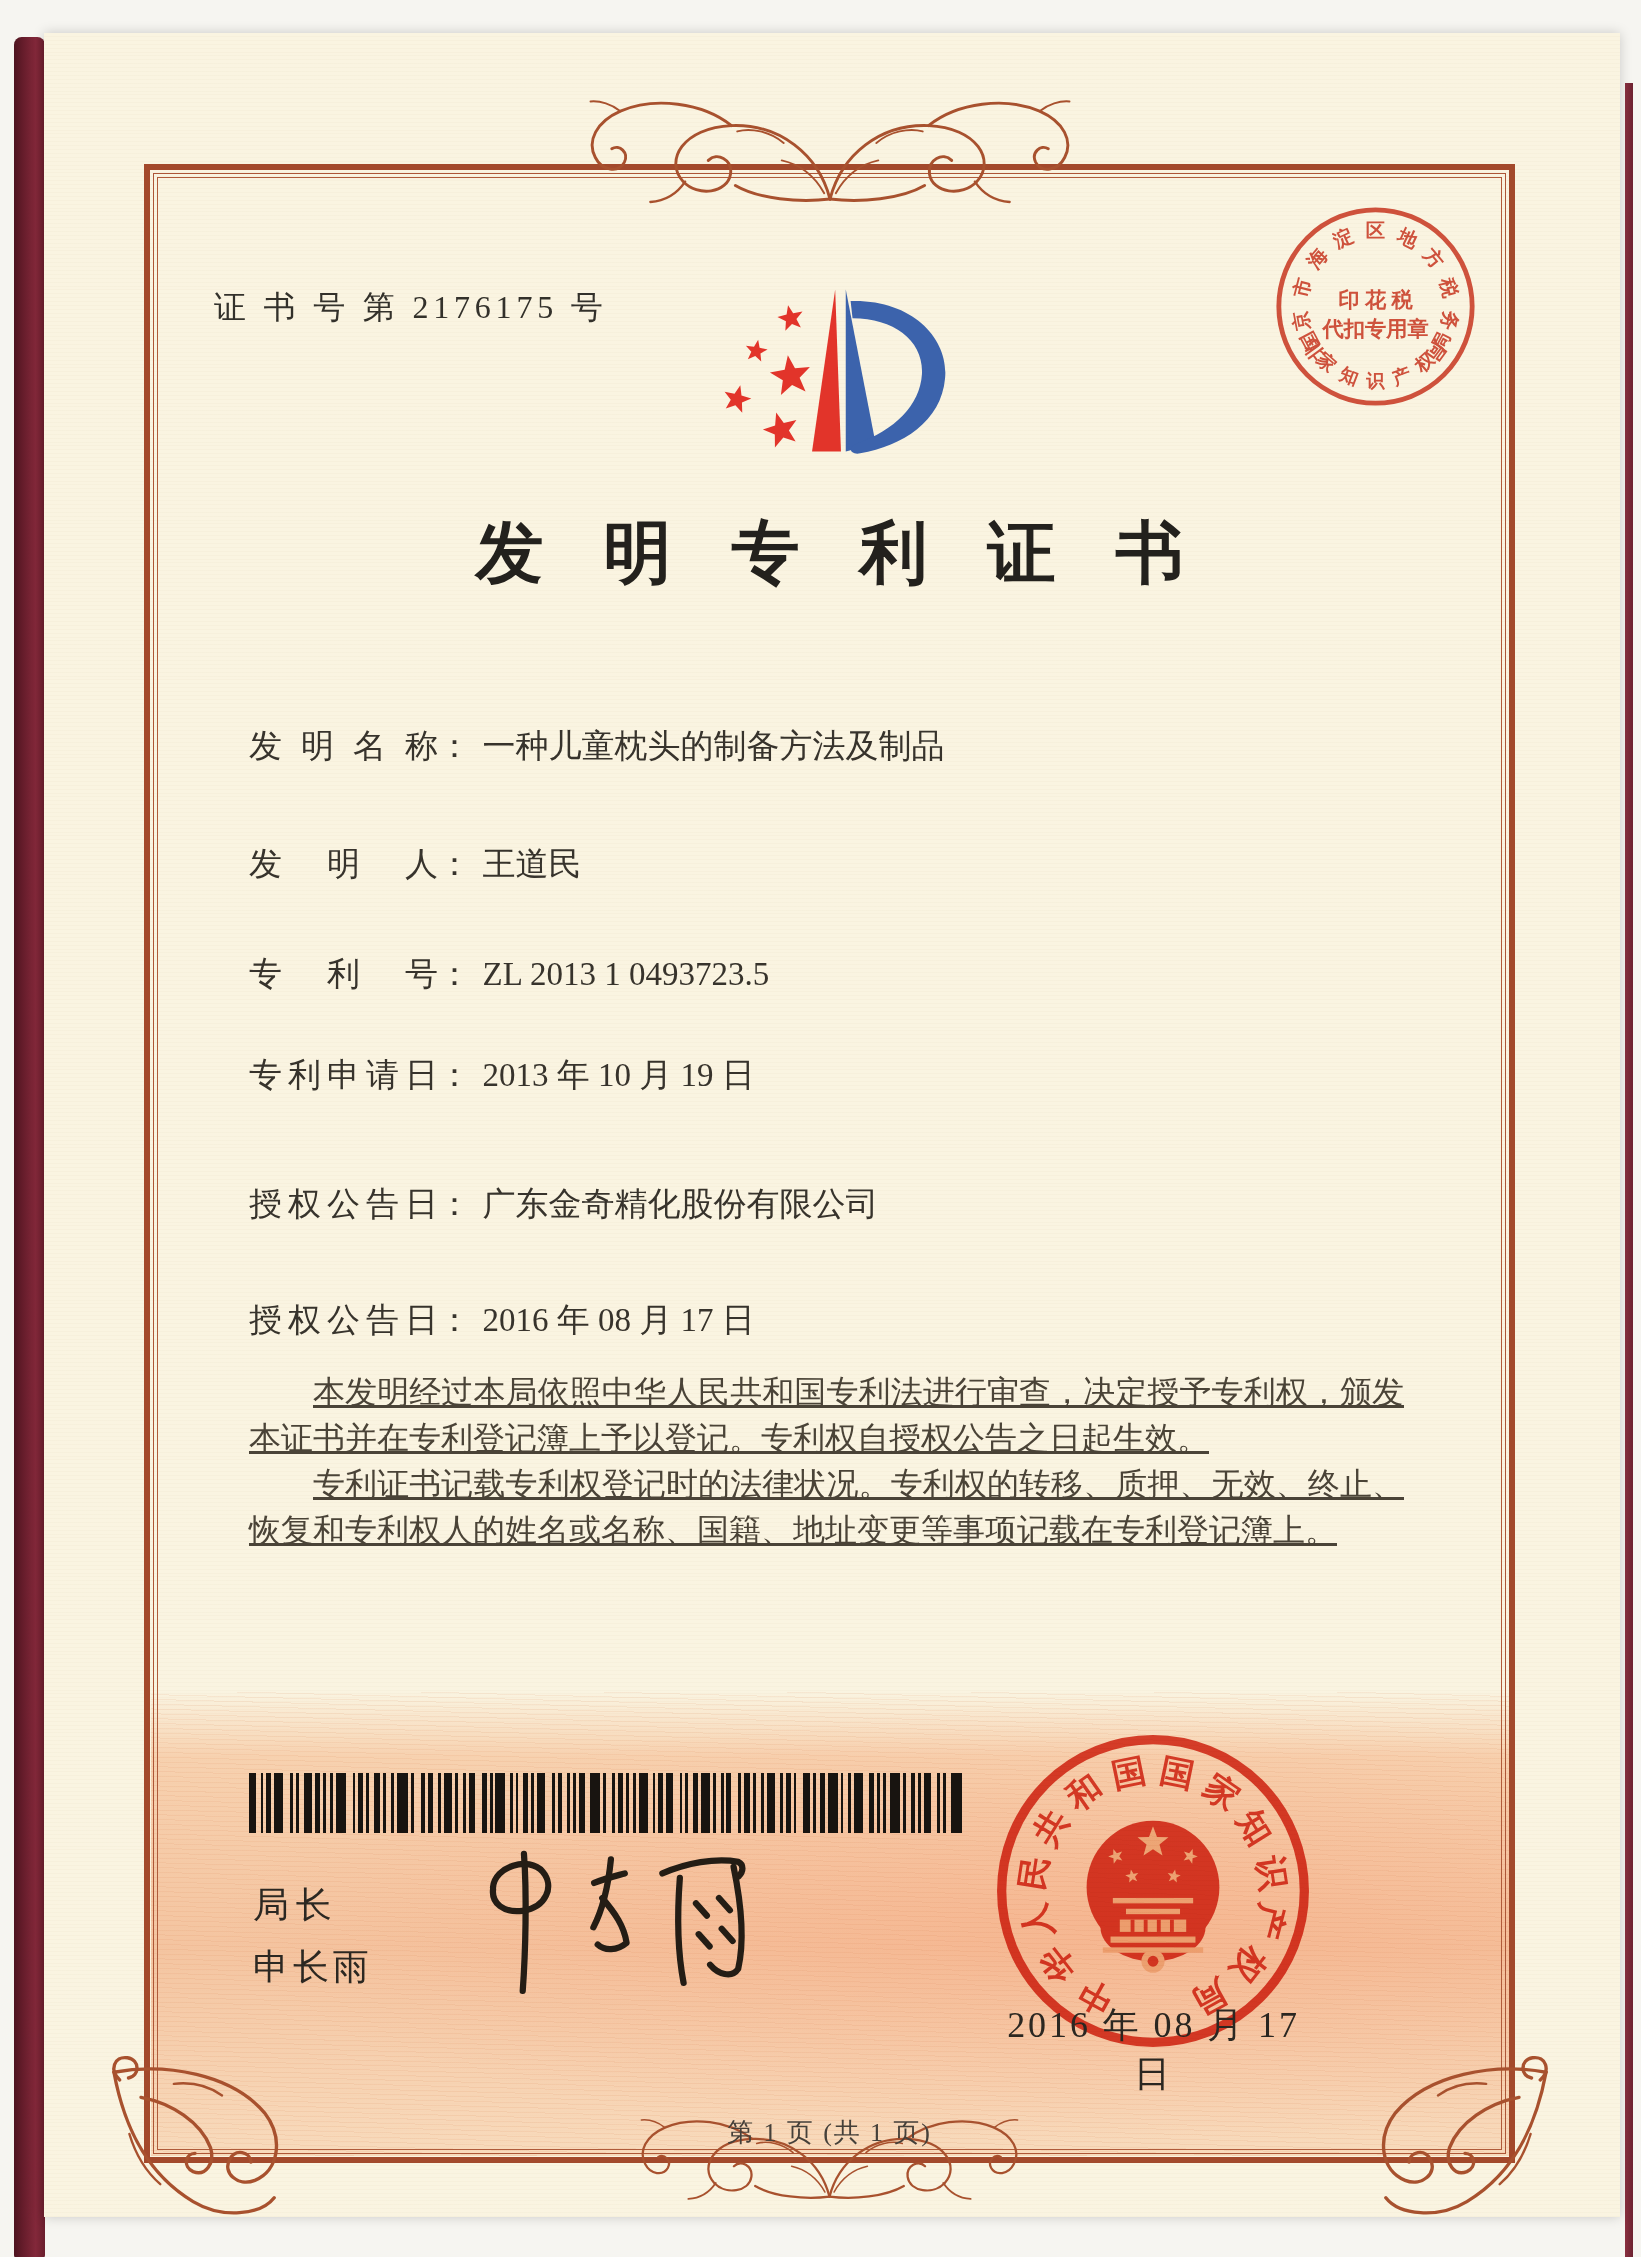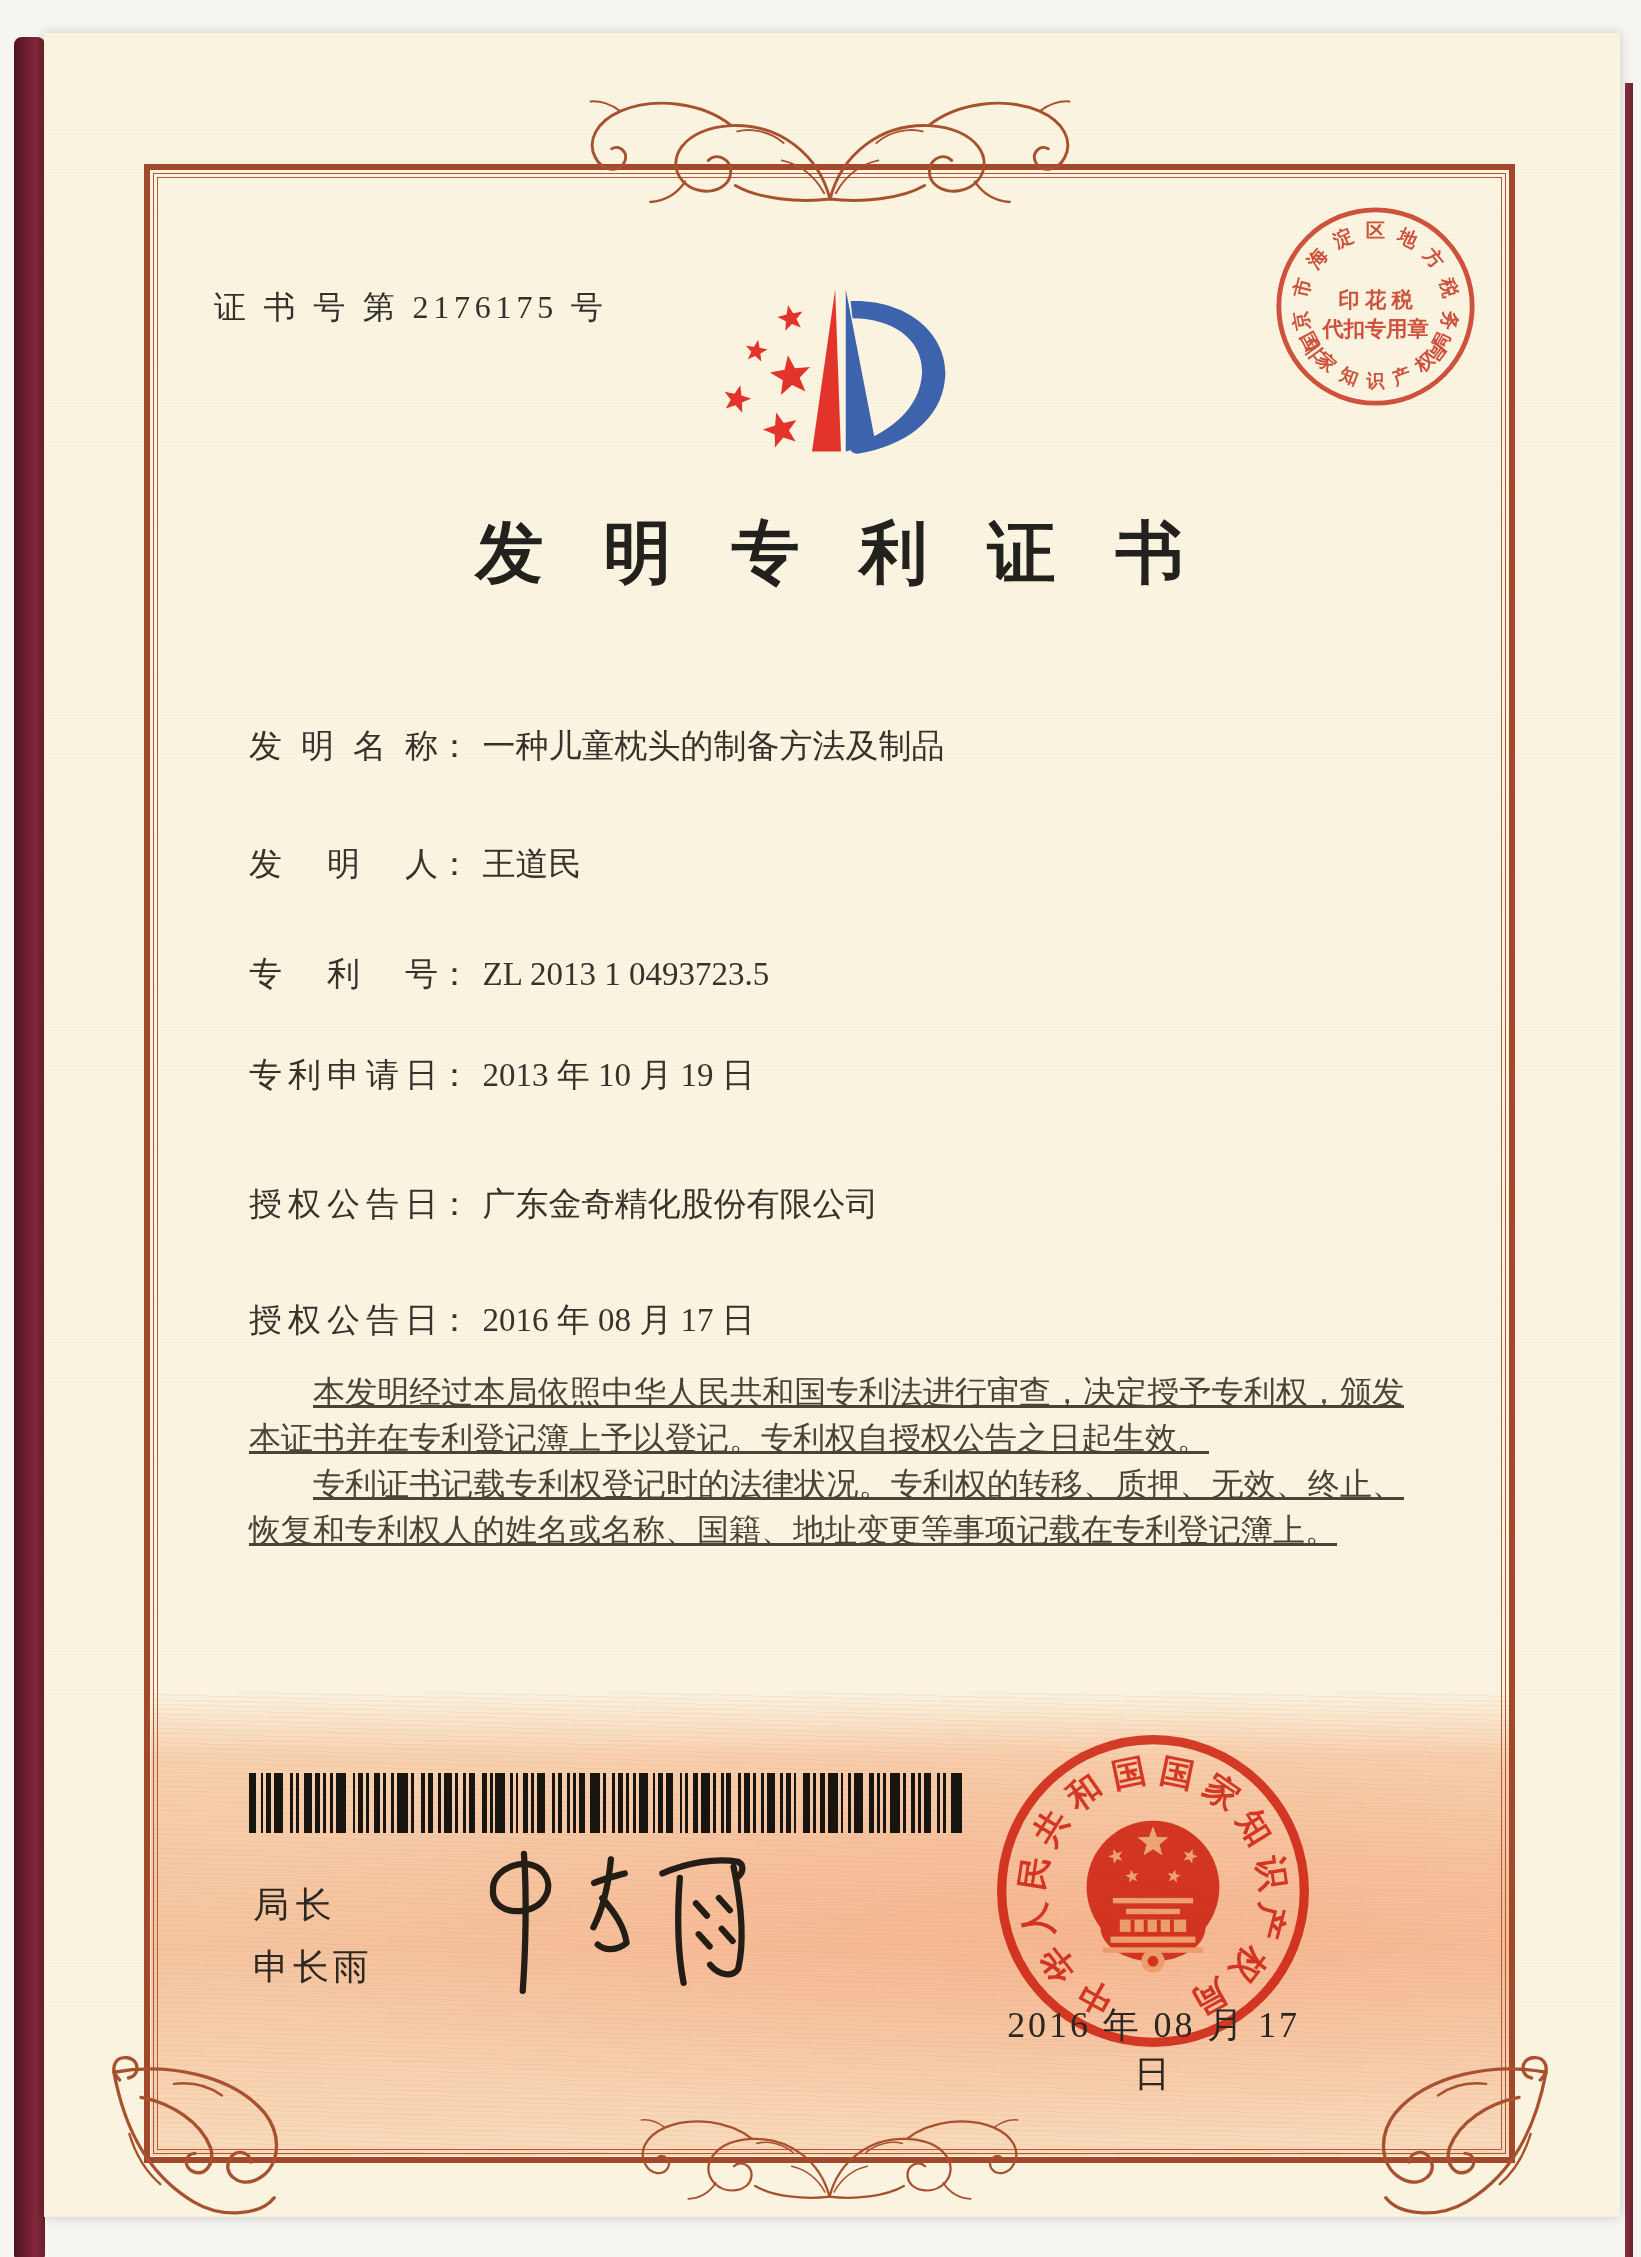--- a/index.html
+++ b/index.html
@@ -313,16 +313,17 @@
         <rect x="237" y="252" width="5" height="16" fill="#d93a28"></rect>
         <rect x="160" y="274" width="110" height="8" fill="#f6d9ba"></rect>
         <rect x="150" y="288" width="130" height="7" fill="#f6d9ba"></rect>
         <circle cx="215" cy="306" r="15" fill="#f6d9ba"></circle>
         <circle cx="215" cy="306" r="7" fill="#d93a28"></circle>
       </g>
     </svg>
 
     <div class="seal-date">2016 年 08 月 17 日</div>
 
+    <div class="footer">第 1 页 (共 1 页)</div>
 
   </div>
 </div>
 
 
 </body></html>

